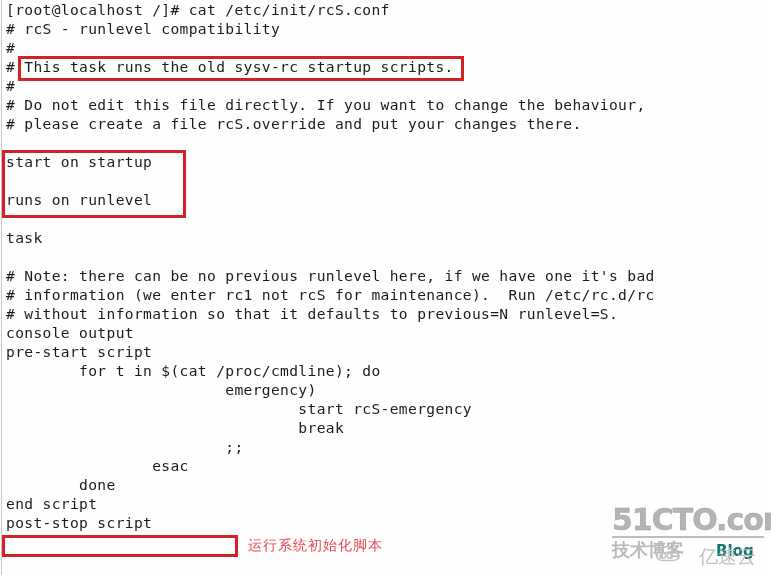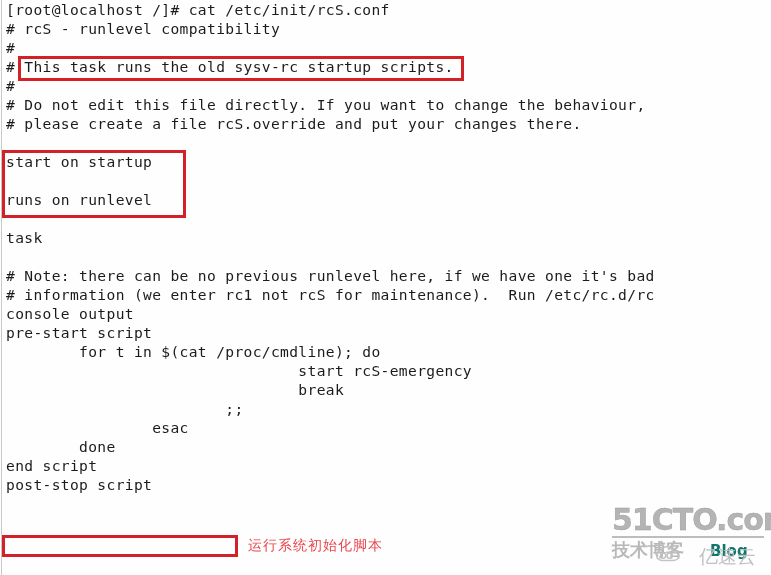--- a/index.html
+++ b/index.html
@@ -101,21 +101,21 @@
   }
   #watermark-51cto .wm-rule {
     height: 2px;
     background: #bdbdbd;
     margin: 1px 0 2px 0;
     width: 152px;
   }
   #watermark-51cto .wm-sub {
     display: flex;
     align-items: baseline;
-    gap: 0;
+    gap: 6px;
   }
   #watermark-51cto .wm-sub-cn {
     font-family: "DejaVu Sans", "Liberation Sans", sans-serif;
     font-weight: bold;
     font-size: 18px;
     line-height: 20px;
     color: #b9b9b9;
   }
   #watermark-51cto .wm-sub-en {
     font-family: "DejaVu Sans", "Liberation Sans", sans-serif;
@@ -162,23 +162,25 @@
     <div class="line"># please create a file rcS.override and put your changes there.</div>
     <div class="line blank"></div>
     <div class="line">start on startup</div>
     <div class="line blank"></div>
     <div class="line">runs on runlevel</div>
     <div class="line blank"></div>
     <div class="line">task</div>
     <div class="line blank"></div>
     <div class="line"># Note: there can be no previous runlevel here, if we have one it's bad</div>
     <div class="line"># information (we enter rc1 not rcS for maintenance).  Run /etc/rc.d/rc</div>
+    <div class="line"># without information so that it defaults to previous=N runlevel=S.</div>
     <div class="line">console output</div>
     <div class="line">pre-start script</div>
     <div class="line">        for t in $(cat /proc/cmdline); do</div>
+    <div class="line">                        emergency)</div>
     <div class="line">                                start rcS-emergency</div>
     <div class="line">                                break</div>
     <div class="line">                        ;;</div>
     <div class="line">                esac</div>
     <div class="line">        done</div>
     <div class="line">end script</div>
     <div class="line">post-stop script</div>
   </div>
 
   <div class="redbox" id="redbox-comment"></div>

